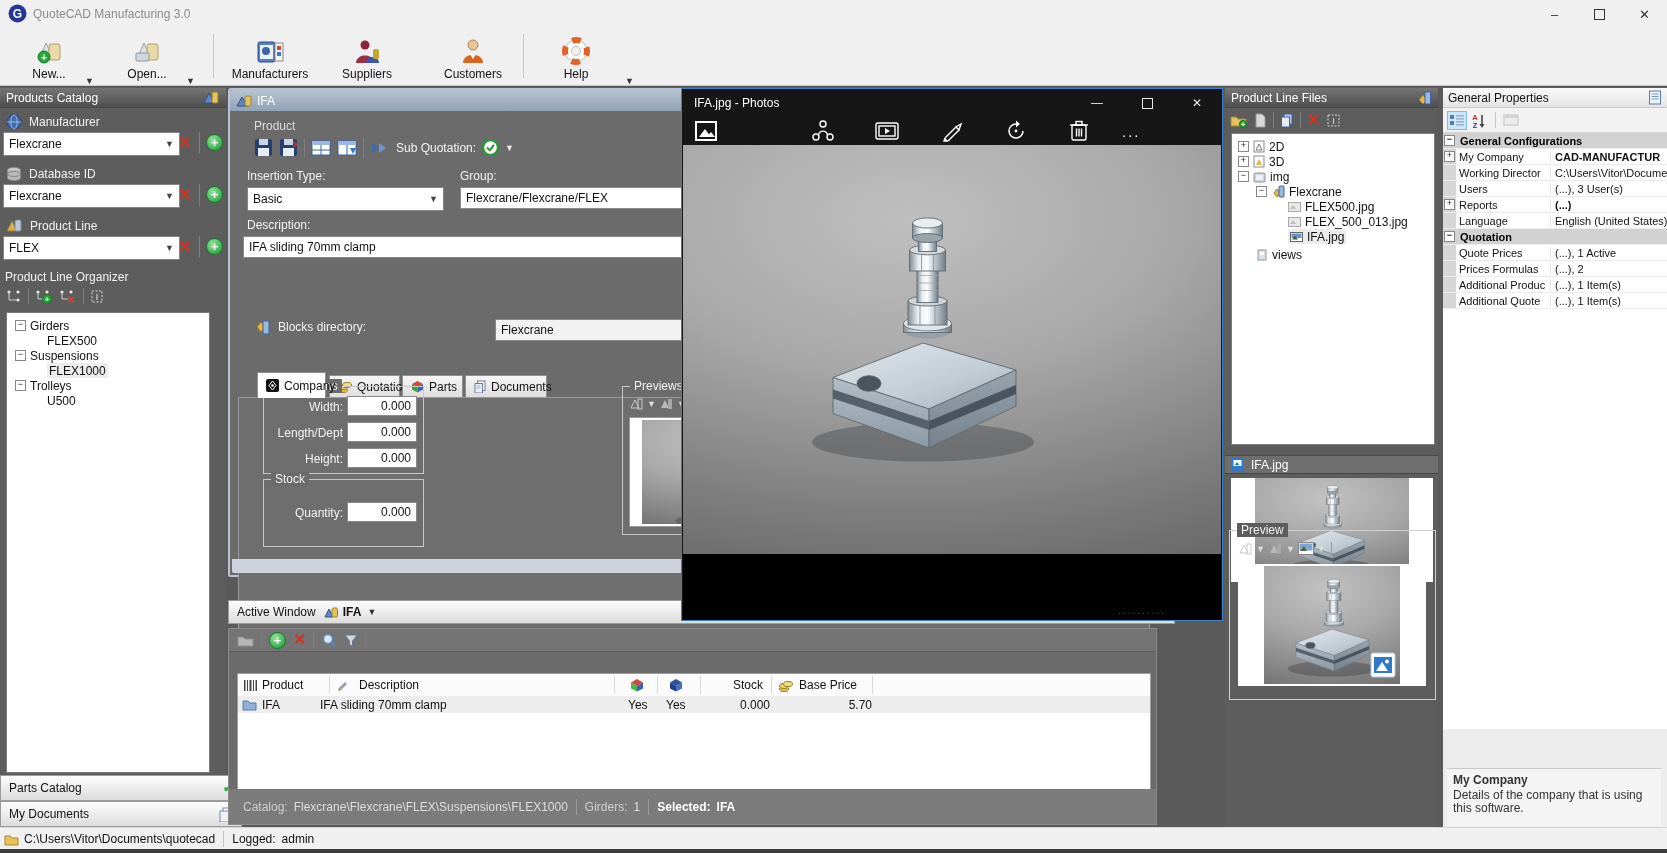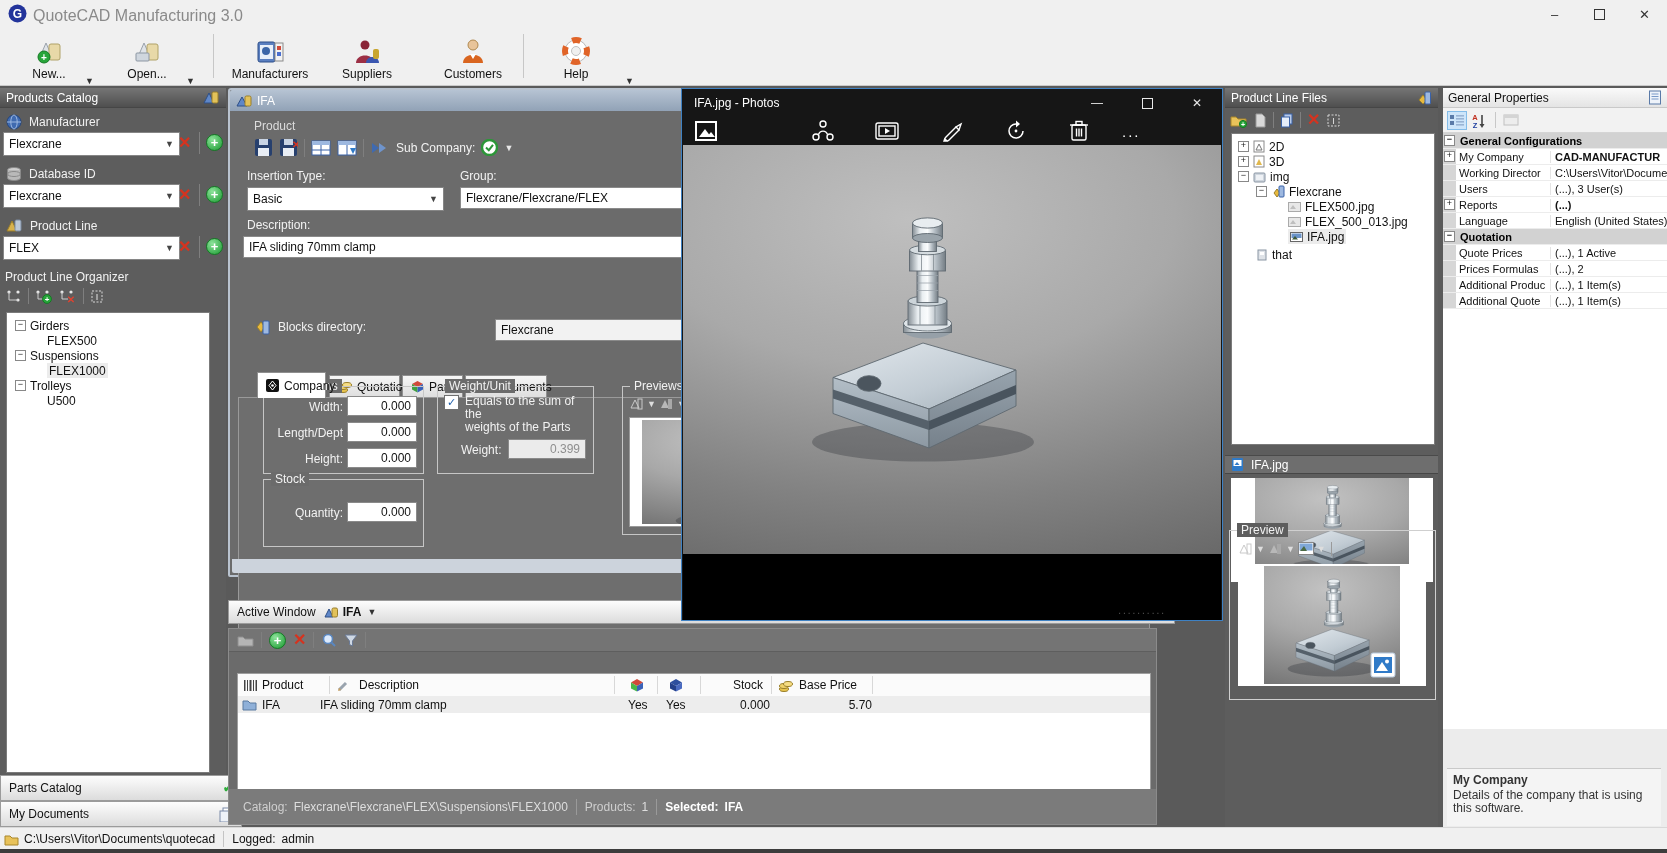--- a/index.html
+++ b/index.html
@@ -3,21 +3,21 @@
 <meta charset="utf-8">
 <style>
   html,body{margin:0;padding:0;background:#2e2e2e;}
   #app{position:relative;width:1667px;height:853px;overflow:hidden;background:#5a5a5a;
        font-family:"Liberation Sans",sans-serif;font-size:12px;color:#111;}
   .abs{position:absolute;}
   .nw{white-space:nowrap;overflow:hidden;}
   .flex{display:flex;align-items:center;}
   
   .titlebar{left:0;top:0;width:1667px;height:28px;background:#f0f0f0;border-bottom:1px solid #e2e2e2;}
-  .title-text{color:#8a8a8a;font-size:16px;}
+  .title-text{color:#8a8a8a;font-size:12px;}
   .winctl{width:45px;height:28px;display:flex;align-items:center;justify-content:center;color:#333;font-size:13px;}
   .maxbox{width:9px;height:9px;border:1px solid #333;}
   .toolbar-main{left:0;top:28px;width:1667px;height:57px;background:#f0f0f0;border-bottom:1px solid #c9c9c9;}
   .tbtn{position:absolute;top:3px;height:50px;display:flex;flex-direction:column;align-items:center;justify-content:flex-end;color:#111;}
   .tsep{position:absolute;top:6px;width:1px;height:44px;background:#c7c7c7;}
   .drop{color:#333;font-size:9px;}
   
   .dpanel{background:#5d5d5d;}
   .phdr{height:19px;background:linear-gradient(#757575,#4f4f4f);color:#fff;display:flex;align-items:center;padding:0 6px;font-size:12px;border-bottom:1px solid #464646;}
   .wlabel{color:#f2f2f2;font-size:12px;}
@@ -417,21 +417,21 @@
             <polygon points="13,9 19,9 16,15" fill="#2f7ac8"></polygon>
           </svg>
         </span>
       <span class="vdiv" style="height:18px;"></span>
       <span>
           <svg width="20" height="16">
             <polygon points="2,3 9,8 2,13" fill="#3f6ab0"></polygon>
             <polygon points="9,3 16,8 9,13" fill="#6f94cc"></polygon>
           </svg>
         </span>
-      <span class="wlabel">Sub Company:</span>
+      <span class="wlabel">Sub Quotation:</span>
       <span>
           <svg width="17" height="17">
             <circle cx="8.5" cy="8.5" r="7.5" fill="#fff" stroke="#2c9638" stroke-width="2.4"></circle>
             <path d="M5 8.5 L7.8 11.2 L12 5.8" fill="none" stroke="#2c9638" stroke-width="2"></path>
           </svg>
         </span>
       <span class="drop" style="color:#e8e8e8;">▼</span>
     </div>
     <span class="abs wlabel" style="left:17px;top:79px;">Insertion Type:</span>
     <span class="abs wlabel" style="left:230px;top:79px;">Group:</span>
@@ -520,34 +520,20 @@
     </div>
 
     <div class="gb" style="left:33px;top:389px;width:159px;height:66px;">
       <span class="cap">Stock</span>
       <span class="abs wlabel" style="right:80px;top:26px;">Quantity:</span>
       <div class="abs fld num" style="right:6px;top:22px;width:70px;height:20px;">
           <span>0.000</span>
         </div>
     </div>
 
-    <div class="gb" style="left:207px;top:296px;width:155px;height:86px;">
-      <span class="cap">Weight/Unit</span>
-      <div class="abs flex" style="left:6px;top:8px;gap:6px;align-items:flex-start;">
-        <span class="cbx">✓</span>
-        <span class="wlabel" style="line-height:13px;">
-          <span>Equals to the sum of the</span><br>
-          <span>weights of the Parts</span>
-        </span>
-      </div>
-      <span class="abs wlabel" style="left:23px;top:56px;">Weight:</span>
-      <div class="abs fld num dis" style="left:70px;top:52px;width:78px;height:20px;">
-          <span>0.399</span>
-        </div>
-    </div>
 
     <div class="gb" style="left:392px;top:296px;width:200px;height:147px;">
       <span class="cap">Previews</span>
       <div class="abs flex" style="left:6px;top:9px;gap:3px;">
         <span>
             <svg width="15" height="15">
               <polygon points="2,12 6,4 10,12" fill="none" stroke="#c9c9c9"></polygon>
               <rect x="9" y="3" width="4" height="10" fill="none" stroke="#c9c9c9"></rect>
             </svg>
           </span>
@@ -678,21 +664,21 @@
         <span class="drc" style="left:390px;">Yes</span>
         <span class="drc" style="left:428px;">Yes</span>
         <span class="drc" style="left:490px;width:42px;justify-content:flex-end;">0.000</span>
         <span class="drc" style="left:570px;width:64px;justify-content:flex-end;">5.70</span>
       </div>
     </div>
     <div class="pstatus">
       <span style="margin-left:14px;">Catalog:</span>
       <span style="margin-left:6px;color:#dedede;">Flexcrane\Flexcrane\FLEX\Suspensions\FLEX1000</span>
       <span class="vdiv" style="height:16px;margin:0 8px;background:#9a9a9a;"></span>
-      <span>Products:</span>
+      <span>Girders:</span>
       <span style="margin-left:6px;color:#dedede;">1</span>
       <span class="vdiv" style="height:16px;margin:0 8px;background:#9a9a9a;"></span>
       <span style="color:#fff;font-weight:bold;">Selected:</span>
       <span style="margin-left:6px;color:#fff;font-weight:bold;">IFA</span>
     </div>
   </div>
 
   <div class="abs plf">
     <div class="phdr">
       <span>Product Line Files</span>
@@ -801,21 +787,21 @@
           </span>
         <span>IFA.jpg</span>
         </div>
       <div class="trow" style="left:24px;top:113px;">
         <span style="margin-right:4px;">
             <svg width="12" height="13">
               <rect x="2" y="2" width="8" height="10" fill="#dfe3e8" stroke="#8a96a4"></rect>
               <rect x="4" y="4" width="4" height="3" fill="#fff"></rect>
             </svg>
           </span>
-        <span>that</span>
+        <span>views</span>
         </div>
     </div>
     <div class="phdr abs" style="left:0;top:367px;width:213px;box-sizing:border-box;background:#6e6e6e;border-top:1px solid #4a4a4a;">
       <span style="margin-right:7px;">
           <svg width="13" height="15">
             <rect x="1" y="1" width="11" height="13" rx="1" fill="#2f7ac8"></rect>
             <rect x="2.5" y="3" width="8" height="6" fill="#fff"></rect>
             <polygon points="3.5,8 6,5 8.5,8" fill="#2f7ac8"></polygon>
           </svg>
         </span>

